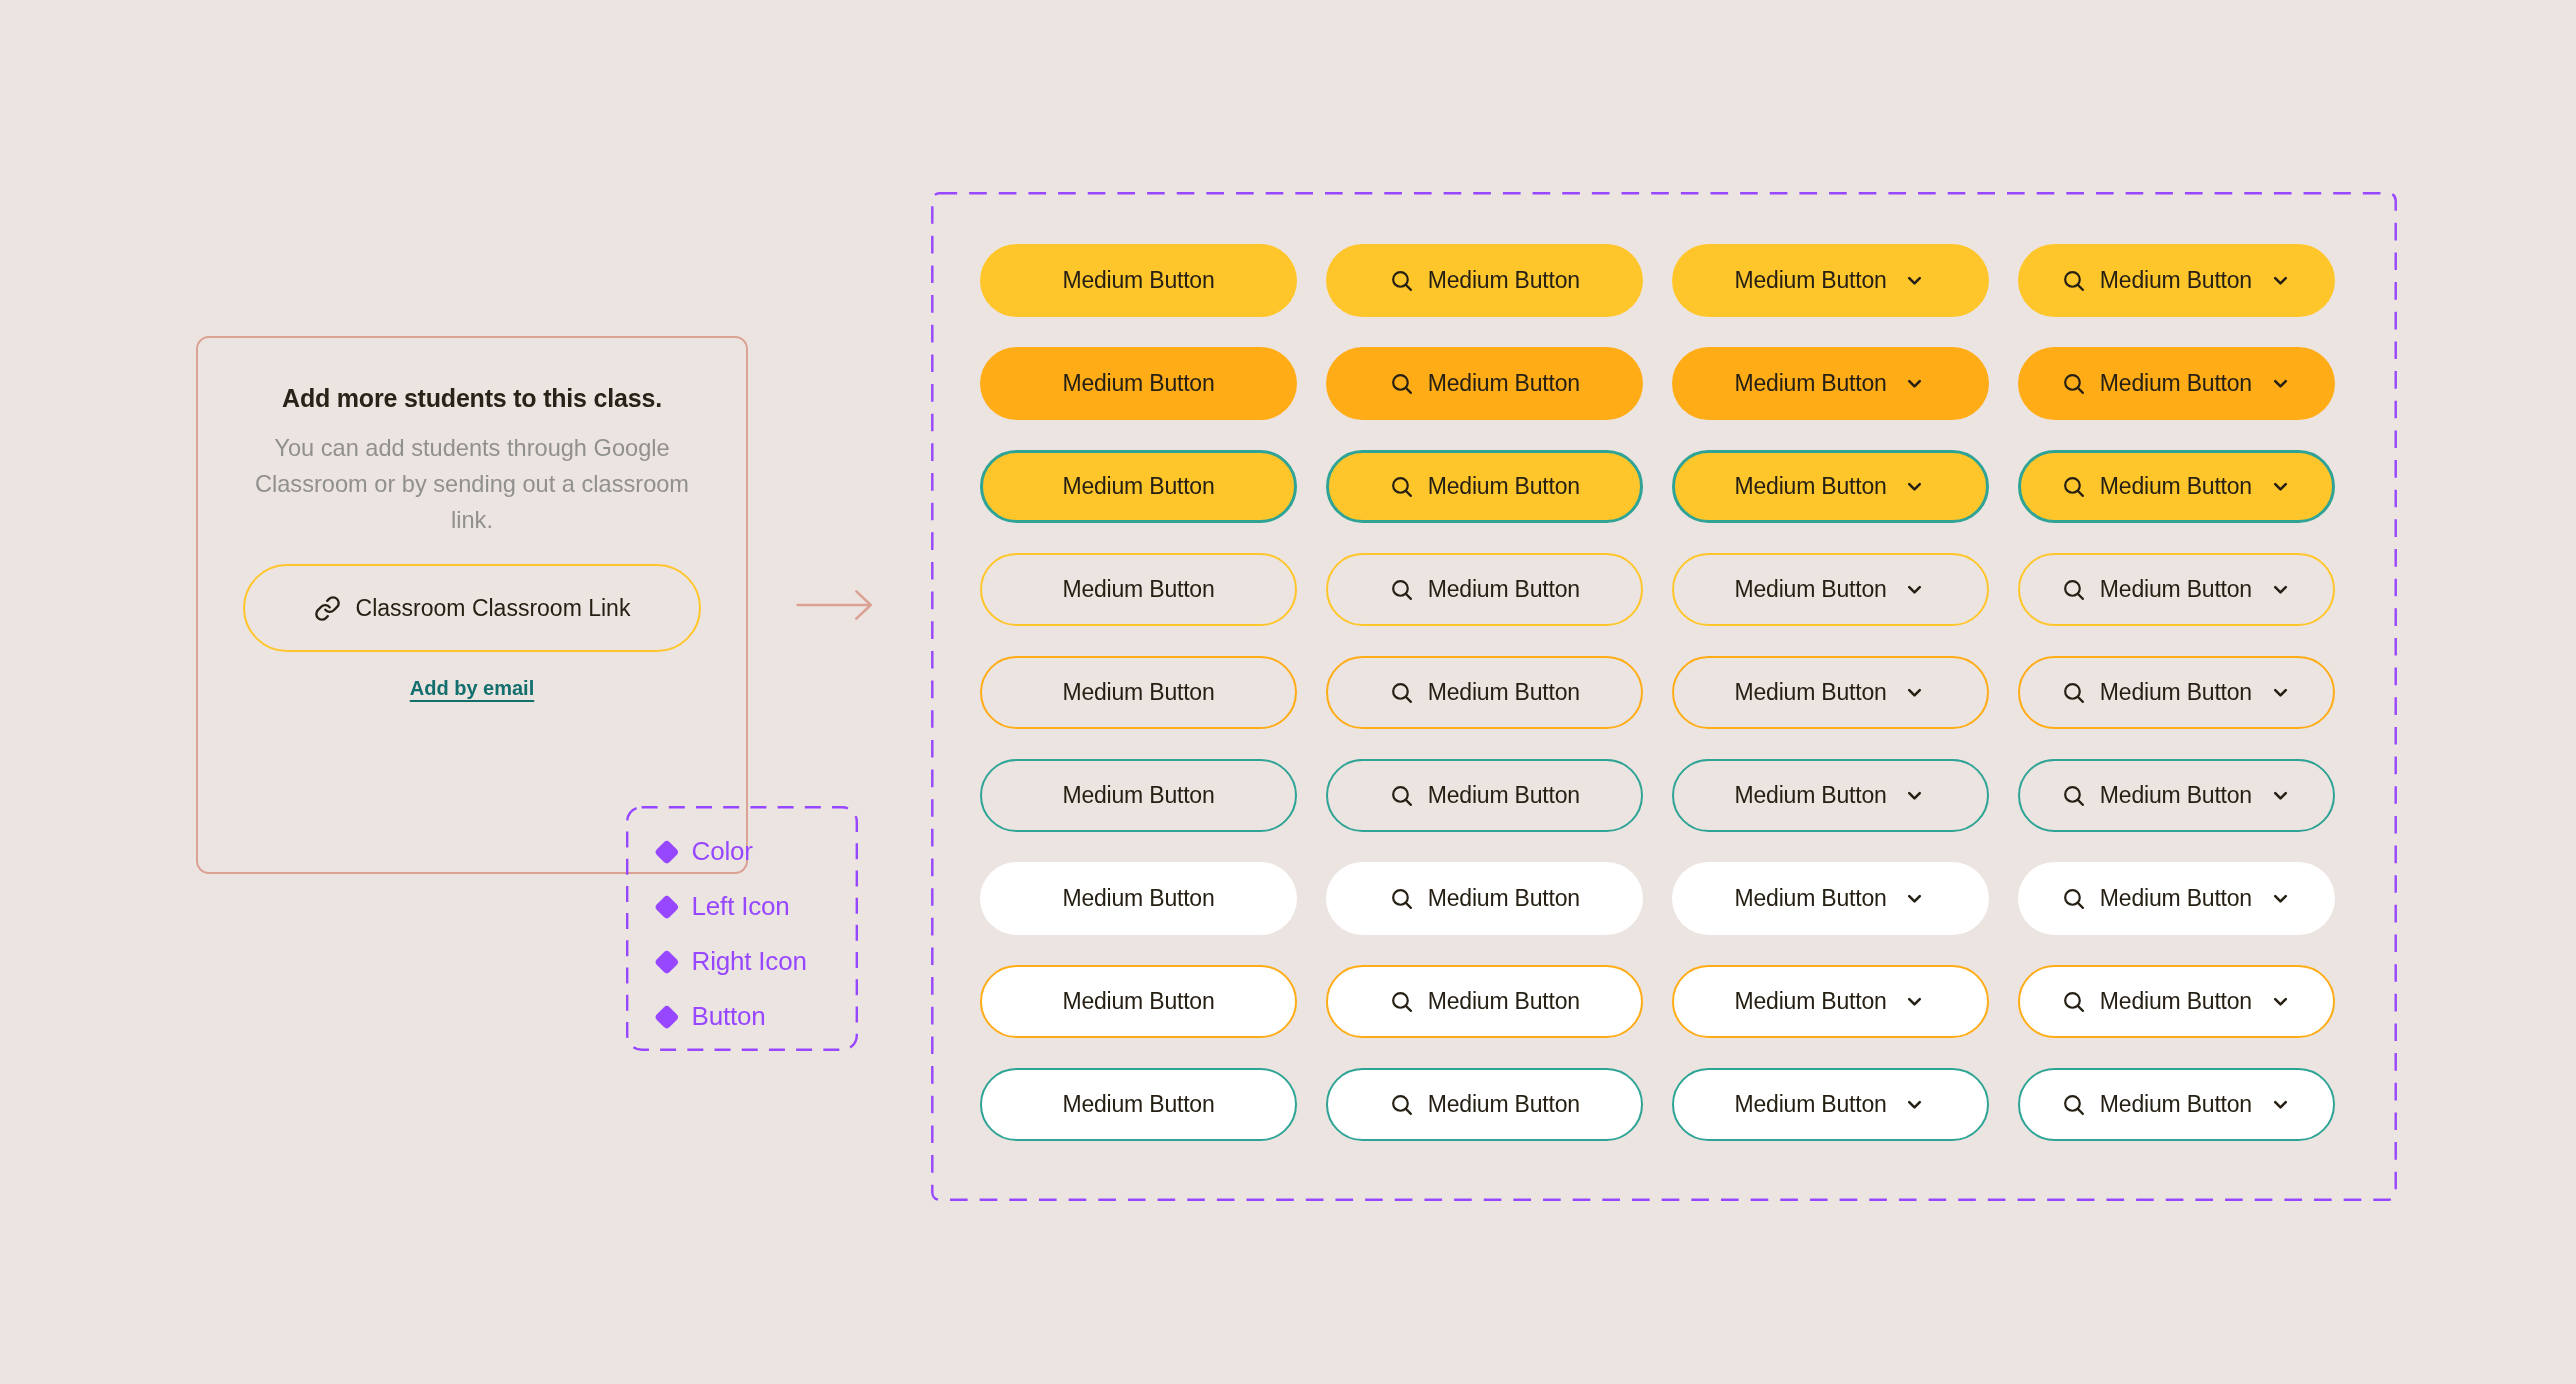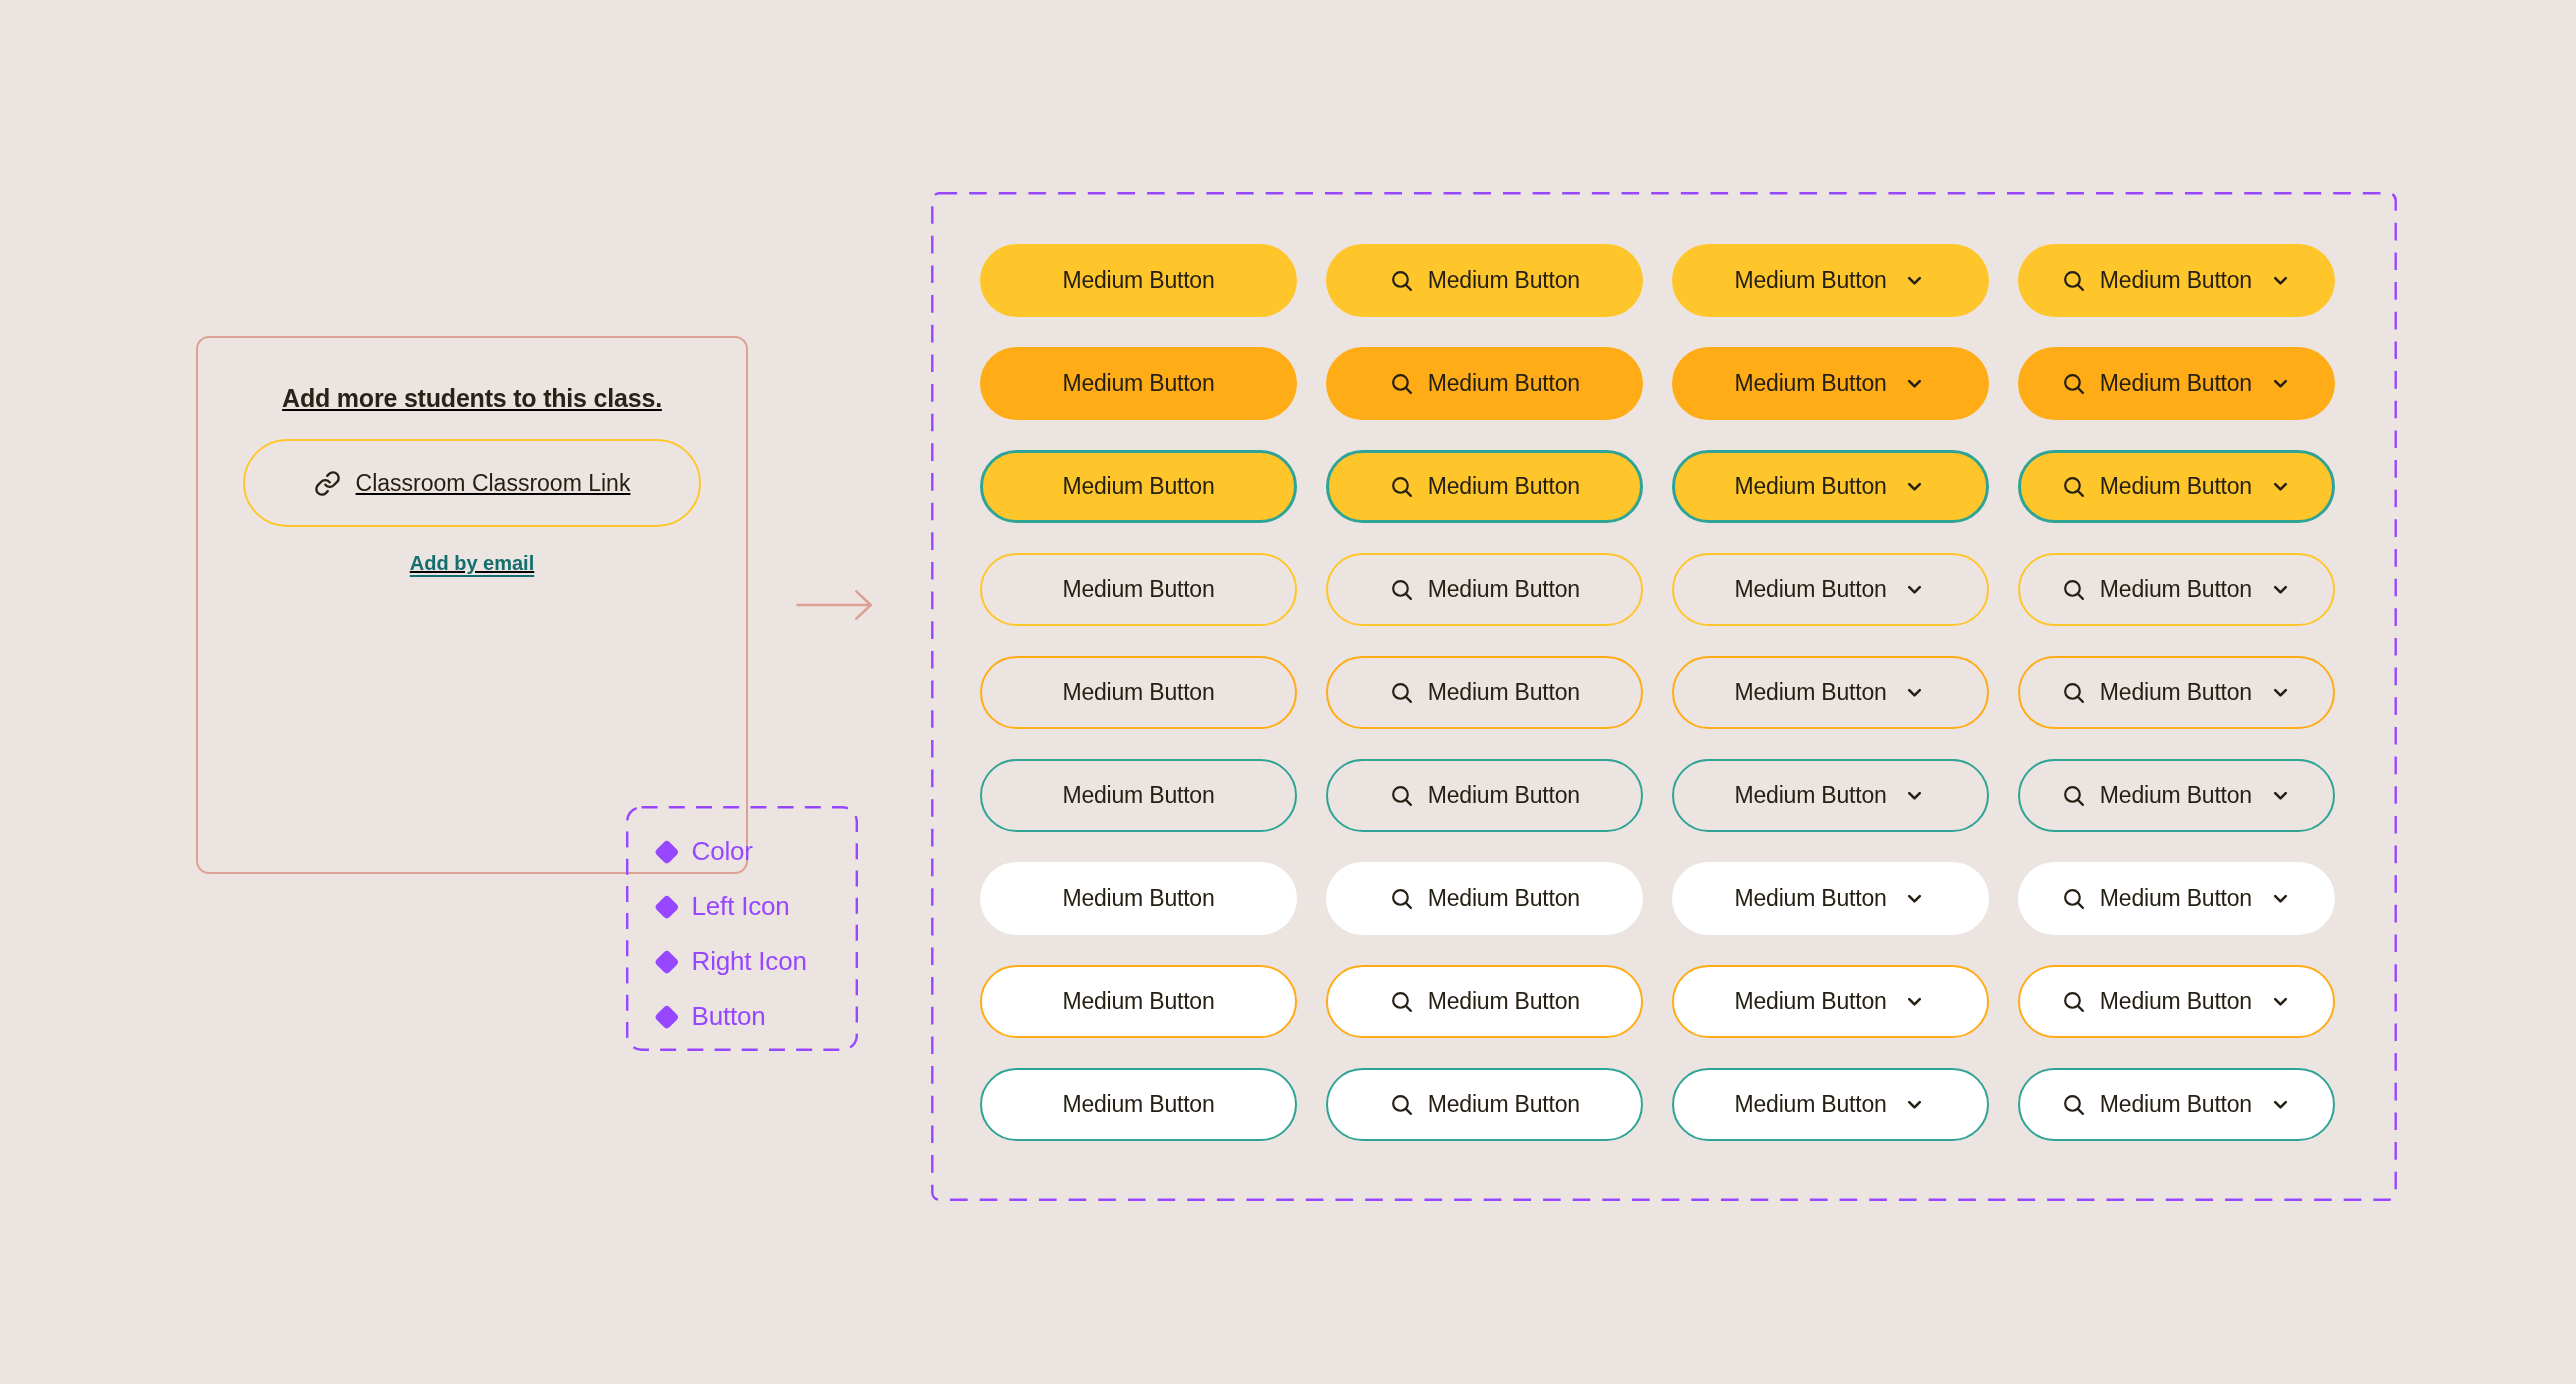--- a/index.html
+++ b/index.html
@@ -10,21 +10,21 @@
     overflow:hidden;
     -webkit-font-smoothing:antialiased;
   }
 
   
   .card {
     position:absolute; left:196px; top:336px; width:552px; height:538px;
     box-sizing:border-box;
     border:2px solid var(--c-salmon,#DBA294);
     border-radius:13px;
-    display:flex; flex-direction:column; align-items:center; text-align:center;text-decoration:underline;
+    display:flex; flex-direction:column; align-items:center; text-align:center;
   }
   .card-title {
     margin-top:46px; font-size:25px; font-weight:700; letter-spacing:-0.2px;
     color:var(--c-heading_text,#282318);
   }
   .card-desc {
     margin-top:17px; width:449px;
     font-size:23.6px; line-height:36px;
     color:var(--c-body_text,#90908F);
   }
@@ -83,20 +83,21 @@
   .gbtn .ic { display:block; flex:0 0 auto; }
   .ic-chevron { margin-left:3.2px; }
 </style>
 </head>
 <body>
 
 <div class="stage">
 
   <div class="card">
     <div class="card-title">Add more students to this class.</div>
+    <div class="card-desc">You can add students through Google Classroom or by sending out a classroom link.</div>
     <button class="btn-secondary">
       <svg class="ic" width="27" height="27" viewBox="0 0 24 24" fill="none" stroke="currentColor" stroke-width="2.1" stroke-linecap="round" stroke-linejoin="round">
         <path d="M10 13a5 5 0 0 0 7.54.54l3-3a5 5 0 0 0-7.07-7.07l-1.72 1.71"></path>
         <path d="M14 11a5 5 0 0 0-7.54-.54l-3 3a5 5 0 0 0 7.07 7.07l1.71-1.71"></path>
       </svg>
       <span>Classroom Classroom Link</span>
     </button>
     <a class="card-link">Add by email</a>
   </div>
 

